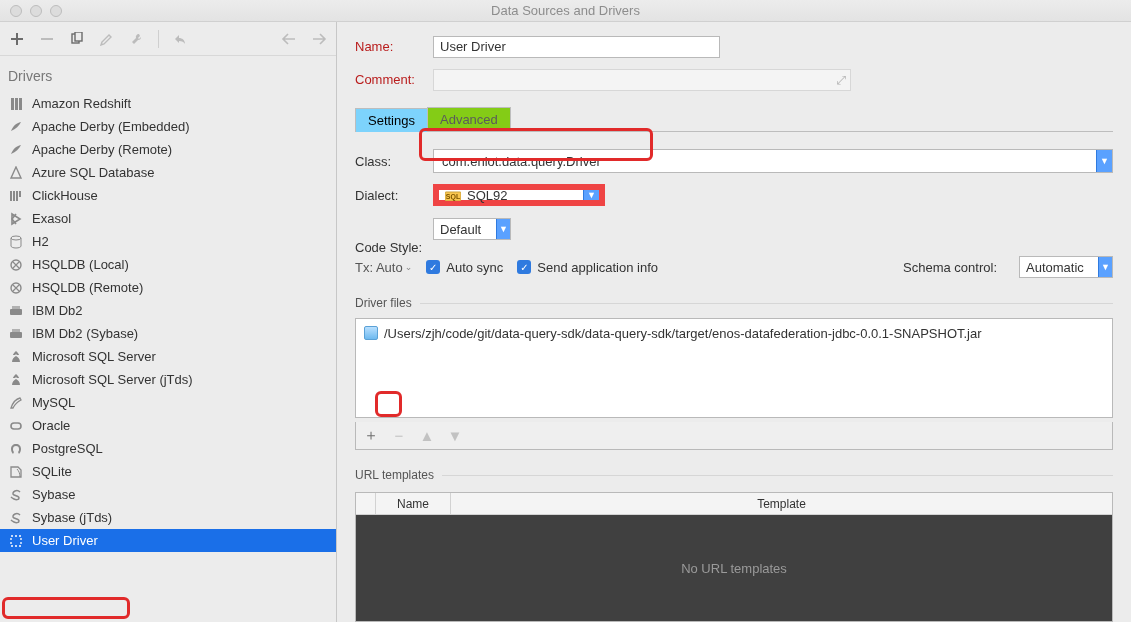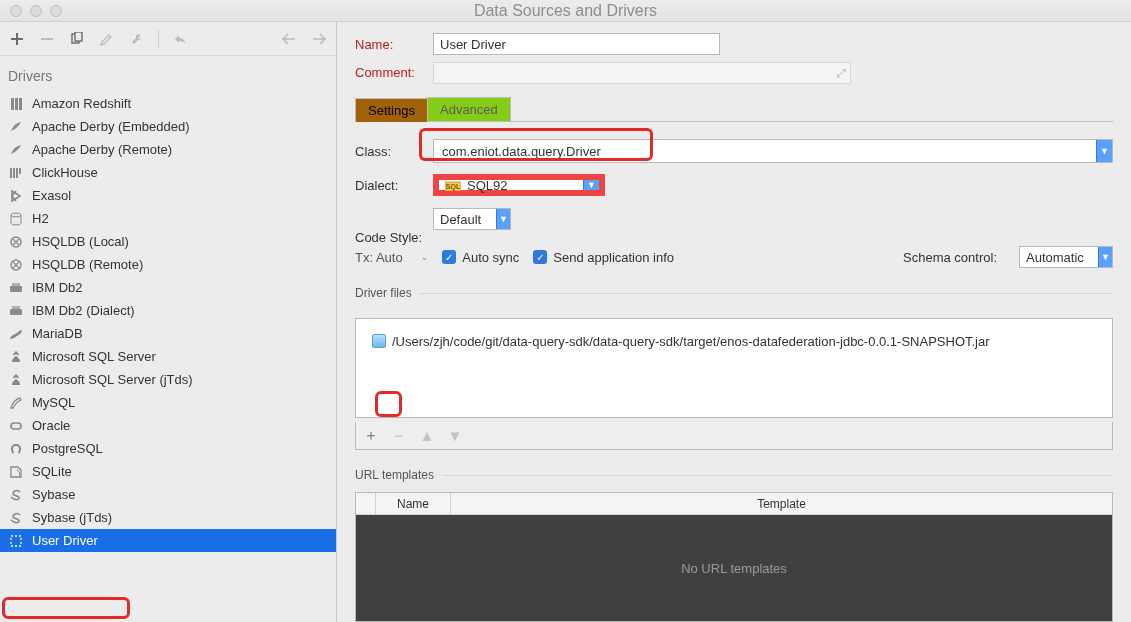--- a/index.html
+++ b/index.html
@@ -16,21 +16,21 @@
 .window-titlebar {
   height: 22px;
   background: linear-gradient(#ececec,#e3e3e3);
   display:flex;
   align-items:center;
   border-bottom: 1px solid #d0d0d0;
   position: relative;
 }
 .traffic-lights { display:flex; gap:8px; padding-left:10px;}
 .traffic-light { width:12px; height:12px; border-radius:50%; background:#dcdcdc; border:1px solid #bdbdbd;}
-.window-title { position:absolute; left:0; right:0; text-align:center; color:#8d8d8d; font-size:16px;}
+.window-title { position:absolute; left:0; right:0; text-align:center; color:#8d8d8d; font-size:13px;}
 .app { display:flex; height: calc(622px - 22px);}
 .sidebar {
   width: 337px;
   border-right: 1px solid #c7c7c7;
   background: #ececec;
   display:flex;
   flex-direction: column;
 }
 .sidebar-toolbar {
   height: 34px;
@@ -77,43 +77,43 @@
 }
 .name-input { width: 287px;}
 .comment-field {
   width: 418px; height:22px; border:1px solid #d7d7d7; background:#f4f4f4; position:relative;
 }
 .expand-icon { position:absolute; right:4px; top:3px; color:#b0b0b0; font-size:12px;}
 .tabs-strip { display:flex; align-items:flex-end; height:26px; border-bottom:1px solid #bdbdbd; margin-top:8px;}
 .tab {
   padding: 4px 12px; font-size:13px; color:#5b5b5b; background:#84cc16; border:1px solid #bdbdbd; border-bottom:none; cursor:pointer; margin-right:-1px;
 }
-.tab.active { background:#a16207; color:#000; position:relative; top:1px;}
+.tab.active { background:#7dd3fc; color:#000; position:relative; top:1px;}
 .settings-area { padding-top: 14px; display:flex; flex-direction:column; gap:4px;}
 .inline-row { display:flex; align-items:center; height:30px;}
 .inline-row .label { width:78px;}
 .class-field {
   flex:1; height:24px; border:1px solid #b9b9b9; background:#fff; display:flex; align-items:center; padding:0 8px; position:relative;
 }
 .class-dropdown-arrow { position:absolute; right:0; top:0; bottom:0; width:16px; background:#5aa1ff; border-left:1px solid #2f7adf; display:flex; align-items:center; justify-content:center; color:#fff; font-size:9px;}
 .dialect-field { width:172px; height:22px; border:6px solid #ef4444; background:#fff; display:flex; align-items:center; padding:0 6px; gap:6px; position:relative;}
 .dialect-field .dd-arrow { position:absolute; right:0; top:0; bottom:0; width:16px; background:#5aa1ff; display:flex; align-items:center; justify-content:center; color:#fff; font-size:9px; border-left:1px solid #2f7adf;}
 .codestyle-field { width:78px; height:22px; border:1px solid #b9b9b9; background:#fff; display:flex; align-items:center; padding:0 6px; position:relative;}
 .codestyle-field .dd-arrow { position:absolute; right:0; top:0; bottom:0; width:14px; background:#5aa1ff; display:flex; align-items:center; justify-content:center; color:#fff; font-size:9px; border-left:1px solid #2f7adf;}
 .tx-row { display:flex; align-items:center; gap:14px; height:30px; margin-top:4px;}
-.tx-btn { color:#555; cursor:pointer; display:flex; align-items:center; gap:18px;}
+.tx-btn { color:#555; cursor:pointer; display:flex; align-items:center; gap:2px;}
 .checkbox { display:flex; align-items:center; gap:6px;}
 .checkbox .box { width:14px; height:14px; border-radius:3px; background:#2f7adf; display:flex; align-items:center; justify-content:center; color:#fff; font-size:10px;}
 .tx-row .spacer { flex:1;}
 .schema-select { width:94px; height:22px; border:1px solid #b9b9b9; background:#fff; display:flex; align-items:center; padding:0 6px; position:relative;}
 .schema-select .dd-arrow { position:absolute; right:0; top:0; bottom:0; width:14px; background:#5aa1ff; display:flex; align-items:center; justify-content:center; color:#fff; font-size:9px; border-left:1px solid #2f7adf;}
 .section-label { font-size:12px; color:#555; margin-top:10px; margin-bottom:0; display:flex; align-items:center; gap:8px;}
 .section-label::after { content:''; flex:1; height:1px; background:#d6d6d6;}
 .driver-files {
-  border:1px solid #b9b9b9; background:#fff; height:100px; padding:12px; margin-top:14px; overflow:auto;
+  border:1px solid #b9b9b9; background:#fff; height:100px; padding:4px; margin-top:4px; overflow:auto;
 }
 .driver-file-row { display:flex; align-items:center; gap:6px; height:20px; padding:0 4px;}
 .jar-icon { width:14px; height:14px; background:linear-gradient(#b9e0ff,#6db9ef); border:1px solid #5aa1d6; border-radius:2px;}
 .files-toolbar { height:28px; border:1px solid #b9b9b9; border-top:none; background:#efefef; display:flex; align-items:center; gap:10px; padding:0 6px;}
 .files-toolbar .btn { width:18px; height:18px; display:flex; align-items:center; justify-content:center; color:#6d6d6d; cursor:pointer; font-size:15px;}
 .files-toolbar .btn.disabled { color:#c2c2c2; cursor:default;}
 .url-templates-box { border:1px solid #b9b9b9; background:#404040; margin-top:6px; height:130px; display:flex; flex-direction:column;}
 .url-header-row { display:flex; height:22px; border-bottom:1px solid #d2d2d2; background:#f4f4f4;}
 .url-header-cell { display:flex; align-items:center; justify-content:center; color:#333; font-size:12px; border-right:1px solid #d2d2d2;}
 .url-header-cell:first-child { width:20px;}
@@ -205,20 +205,28 @@
           <span class="driver-icon">
             <svg width="14" height="14" viewBox="0 0 14 14">
               <path d="M2 11c2-5 5-8 10-9-2 4-5 7-10 9z" fill="#8a8a8a"></path>
             </svg>
           </span>
           <span>Apache Derby (Remote)</span>
         </div>
         <div class="driver-item">
           <span class="driver-icon">
             <svg width="14" height="14" viewBox="0 0 14 14">
+              <path d="M7 1l5 11H2z" fill="none" stroke="#8a8a8a" stroke-width="1.4"></path>
+            </svg>
+          </span>
+          <span>Azure SQL Database</span>
+        </div>
+        <div class="driver-item">
+          <span class="driver-icon">
+            <svg width="14" height="14" viewBox="0 0 14 14">
               <rect x="1" y="2" width="2" height="10" fill="#8a8a8a"></rect>
               <rect x="4" y="2" width="2" height="10" fill="#8a8a8a"></rect>
               <rect x="7" y="2" width="2" height="10" fill="#8a8a8a"></rect>
               <rect x="10" y="2" width="2" height="6" fill="#8a8a8a"></rect>
             </svg>
           </span>
           <span>ClickHouse</span>
         </div>
         <div class="driver-item">
           <span class="driver-icon">
@@ -265,29 +273,21 @@
           </span>
           <span>IBM Db2</span>
         </div>
         <div class="driver-item">
           <span class="driver-icon">
             <svg width="14" height="14" viewBox="0 0 14 14">
               <rect x="1" y="5" width="12" height="6" rx="1" fill="#8a8a8a"></rect>
               <rect x="3" y="2" width="8" height="3" fill="#8a8a8a" opacity="0.6"></rect>
             </svg>
           </span>
-          <span>IBM Db2 (Dialect)</span>
-        </div>
-        <div class="driver-item">
-          <span class="driver-icon">
-            <svg width="14" height="14" viewBox="0 0 14 14">
-              <path d="M13 3c-3 0-4 3-7 4s-5 3-5 5c3 0 5-2 7-3s5-3 5-6z" fill="#8a8a8a"></path>
-            </svg>
-          </span>
-          <span>MariaDB</span>
+          <span>IBM Db2 (Sybase)</span>
         </div>
         <div class="driver-item">
           <span class="driver-icon">
             <svg width="14" height="14" viewBox="0 0 14 14">
               <path d="M3 12c0-3 2-5 4-6 2 1 4 3 4 6H3z M7 1c-2 2-3 3-3 4 1 0 3 0 3-1 0 1 2 1 3 1 0-1-1-2-3-4z" fill="#8a8a8a"></path>
             </svg>
           </span>
           <span>Microsoft SQL Server</span>
         </div>
         <div class="driver-item">

